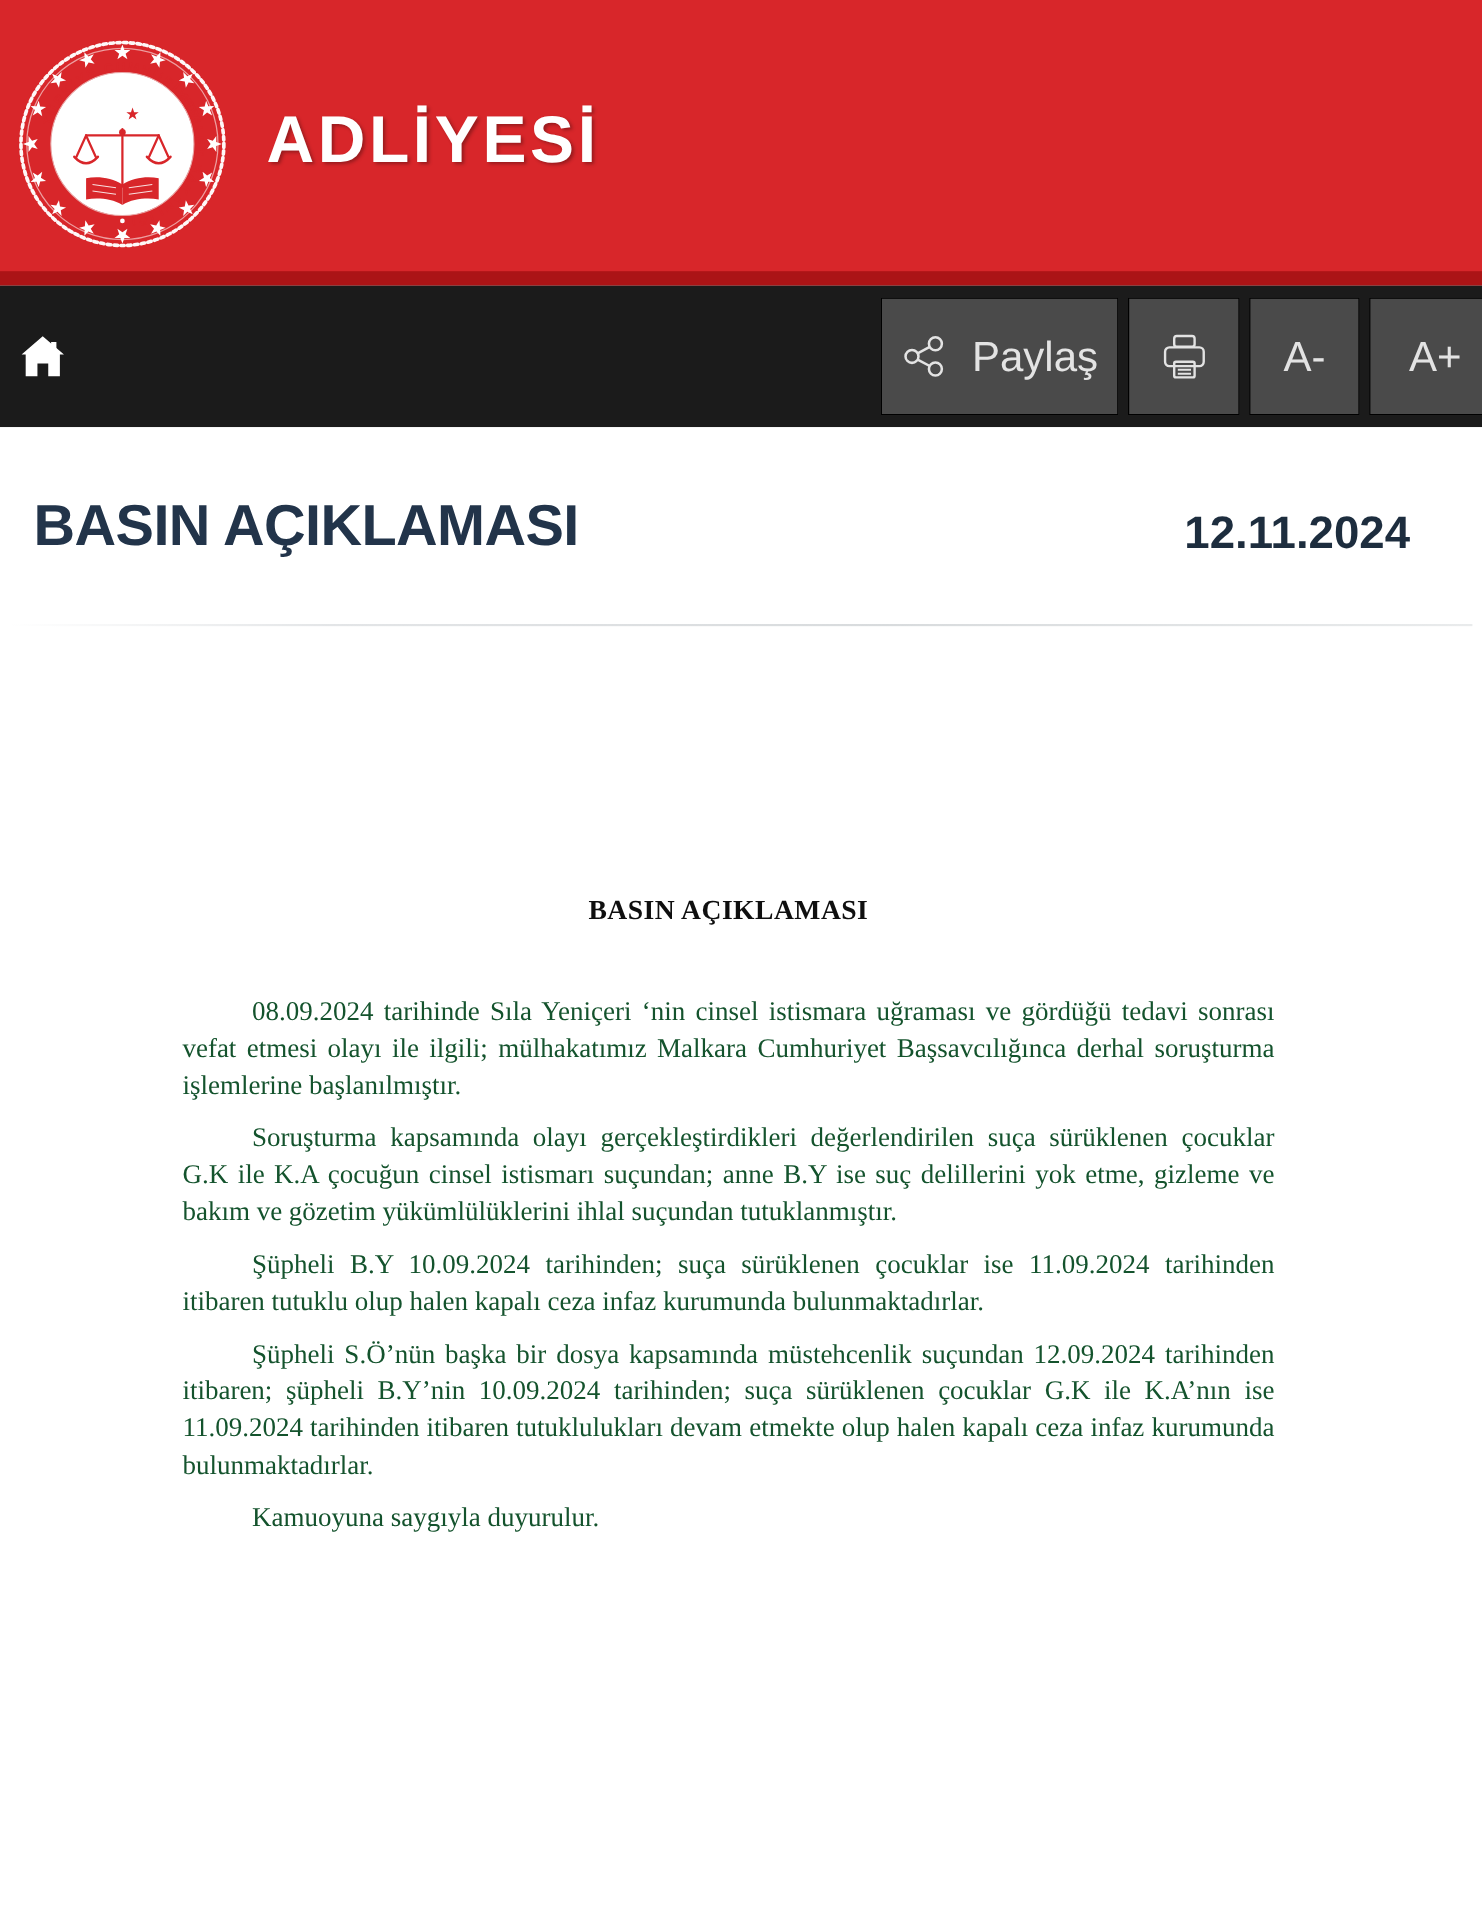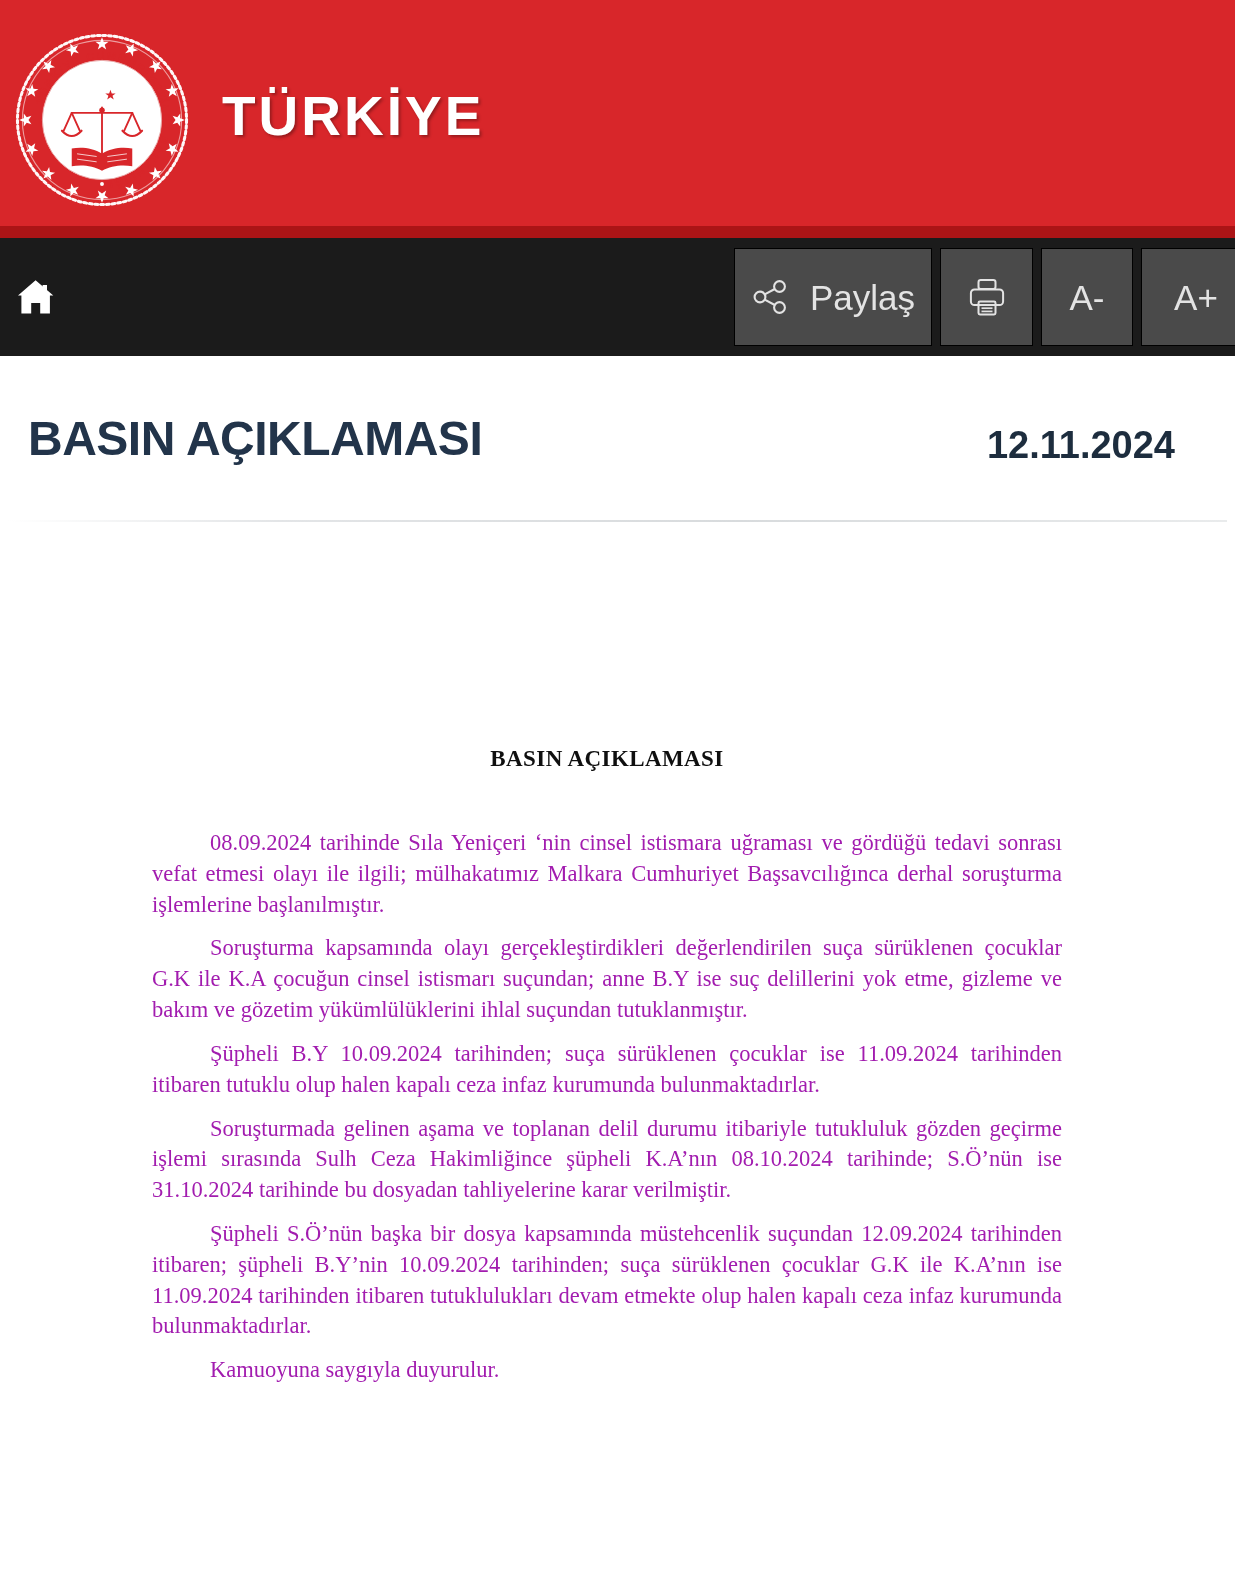--- a/index.html
+++ b/index.html
@@ -182,21 +182,21 @@
     font-size: 23px;
     letter-spacing: 0.4px;
     color: #0f0f0f;
     margin-bottom: 56px;
   }
 
   .doc-p {
     font-family: "Liberation Serif", serif;
     font-size: 22.5px;
     line-height: 1.37;
-    color: #a21caf;
+    color: #14532d;
     text-align: justify;
     text-justify: inter-word;
     text-indent: 58px;
     margin-bottom: 13px;
   }
   .doc-p:last-child { margin-bottom: 16px; }
   .doc-p.indent-wide { text-indent: 68px; }
 </style>
 </head>
 <body>
@@ -309,21 +309,21 @@
           <line x1="72" y1="144" x2="94" y2="147"></line>
           <line x1="106" y1="141" x2="128" y2="138"></line>
           <line x1="106" y1="147" x2="128" y2="144"></line>
         </g>
 
         <circle cx="100" cy="172" r="2.2" fill="#ffffff"></circle>
       </svg>
     </div>
 
     <div class="site-title">
-      <span class="line">TÜRKİYE</span>
+      <span class="line">ADLİYESİ</span>
     </div>
   </header>
 
   <nav class="toolbar">
 
     <button class="home-btn" type="button">
       <span>
         <svg width="40" height="38" viewBox="0 0 40 38" aria-hidden="true">
           <path d="M19.6 2.2 L2.0 17.4 L5.4 17.4 L5.4 35.6 L15.2 35.6 L15.2 25.0 L24.2 25.0 L24.2 35.6 L33.9 35.6 L33.9 17.4 L37.3 17.4 Z" fill="#ffffff"></path>
           <rect x="26.6" y="7.0" width="4.4" height="8.0" fill="#ffffff"></rect>
@@ -378,20 +378,19 @@
   </section>
 
   <main class="doc-area">
     <article class="doc-sheet">
 
       <div class="doc-heading">BASIN AÇIKLAMASI</div>
 
       <p class="doc-p">08.09.2024 tarihinde Sıla Yeniçeri ‘nin cinsel istismara uğraması ve gördüğü tedavi sonrası vefat etmesi olayı ile ilgili; mülhakatımız Malkara Cumhuriyet Başsavcılığınca derhal soruşturma işlemlerine başlanılmıştır.</p>
       <p class="doc-p">Soruşturma kapsamında olayı gerçekleştirdikleri değerlendirilen suça sürüklenen çocuklar G.K ile K.A çocuğun cinsel istismarı suçundan; anne B.Y ise suç delillerini yok etme, gizleme ve bakım ve gözetim yükümlülüklerini ihlal suçundan tutuklanmıştır.</p>
       <p class="doc-p">Şüpheli B.Y 10.09.2024 tarihinden; suça sürüklenen çocuklar ise 11.09.2024 tarihinden itibaren tutuklu olup halen kapalı ceza infaz kurumunda bulunmaktadırlar.</p>
-      <p class="doc-p">Soruşturmada gelinen aşama ve toplanan delil durumu itibariyle tutukluluk gözden geçirme işlemi sırasında Sulh Ceza Hakimliğince şüpheli K.A’nın 08.10.2024 tarihinde; S.Ö’nün ise 31.10.2024 tarihinde bu dosyadan tahliyelerine karar verilmiştir.</p>
       <p class="doc-p">Şüpheli S.Ö’nün başka bir dosya kapsamında müstehcenlik suçundan 12.09.2024 tarihinden itibaren; şüpheli B.Y’nin 10.09.2024 tarihinden; suça sürüklenen çocuklar G.K ile K.A’nın ise 11.09.2024 tarihinden itibaren tutuklulukları devam etmekte olup halen kapalı ceza infaz kurumunda bulunmaktadırlar.</p>
       <p class="doc-p">Kamuoyuna saygıyla duyurulur.</p>
 
     </article>
   </main>
 
 </div>
 
 </body></html>

